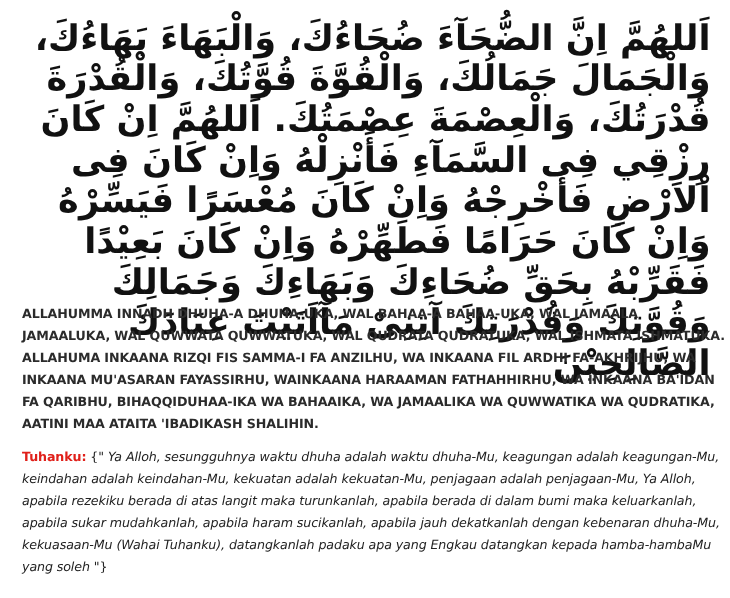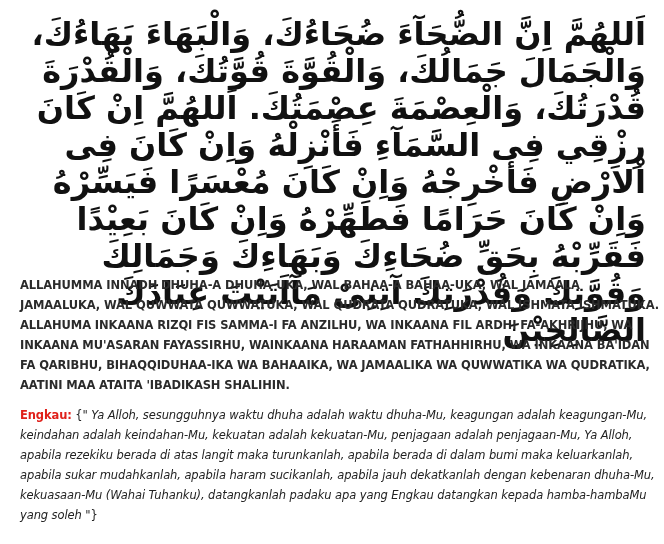--- a/index.html
+++ b/index.html
@@ -60,15 +60,15 @@
     }
   </style>
 </head>
 <body>
 
 <div class="arabic">اَللهُمَّ اِنَّ الضُّحَآءَ ضُحَاءُكَ، وَالْبَهَاءَ بَهَاءُكَ، وَالْجَمَالَ جَمَالُكَ، وَالْقُوَّةَ قُوَّتُكَ، وَالْقُدْرَةَ قُدْرَتُكَ، وَالْعِصْمَةَ عِصْمَتُكَ. اَللهُمَّ اِنْ كَانَ رِزْقِي فِى السَّمَآءِ فَأَنْزِلْهُ وَاِنْ كَانَ فِى اْلاَرْضِ فَأَخْرِجْهُ وَاِنْ كَانَ مُعْسَرًا فَيَسِّرْهُ وَاِنْ كَانَ حَرَامًا فَطَهِّرْهُ وَاِنْ كَانَ بَعِيْدًا فَقَرِّبْهُ بِحَقِّ ضُحَاءِكَ وَبَهَاءِكَ وَجَمَالِكَ وَقُوَّتِكَ وَقُدْرَتِكَ آتِنِىْ مَآاَتَيْتَ عِبَادَكَ الصَّالِحِيْنَ</div>
 
 <div class="translit">ALLAHUMMA INNADH DHUHA-A DHUHA-UKA, WAL BAHAA-A BAHAA-UKA, WAL JAMAALA JAMAALUKA, WAL QUWWATA QUWWATUKA, WAL QUDRATA QUDRATUKA, WAL ISHMATA ISHMATUKA. ALLAHUMA INKAANA RIZQI FIS SAMMA-I FA ANZILHU, WA INKAANA FIL ARDHI FA-AKHRIJHU, WA INKAANA MU'ASARAN FAYASSIRHU, WAINKAANA HARAAMAN FATHAHHIRHU, WA INKAANA BA'IDAN FA QARIBHU, BIHAQQIDUHAA-IKA WA BAHAAIKA, WA JAMAALIKA WA QUWWATIKA WA QUDRATIKA, AATINI MAA ATAITA 'IBADIKASH SHALIHIN.</div>
 
 <div class="translation">
-  <span class="label">Engkau:</span>
+  <span class="label">Tuhanku:</span>
   <span class="brace">{"</span><span> Ya Alloh, sesungguhnya waktu dhuha adalah waktu dhuha-Mu, keagungan adalah keagungan-Mu, keindahan adalah keindahan-Mu, kekuatan adalah kekuatan-Mu, penjagaan adalah penjagaan-Mu, Ya Alloh, apabila rezekiku berada di atas langit maka turunkanlah, apabila berada di dalam bumi maka keluarkanlah, apabila sukar mudahkanlah, apabila haram sucikanlah, apabila jauh dekatkanlah dengan kebenaran dhuha-Mu, kekuasaan-Mu (Wahai Tuhanku), datangkanlah padaku apa yang Engkau datangkan kepada hamba-hambaMu yang soleh "</span><span class="brace">}</span>
 </div>
 
 </body></html>

